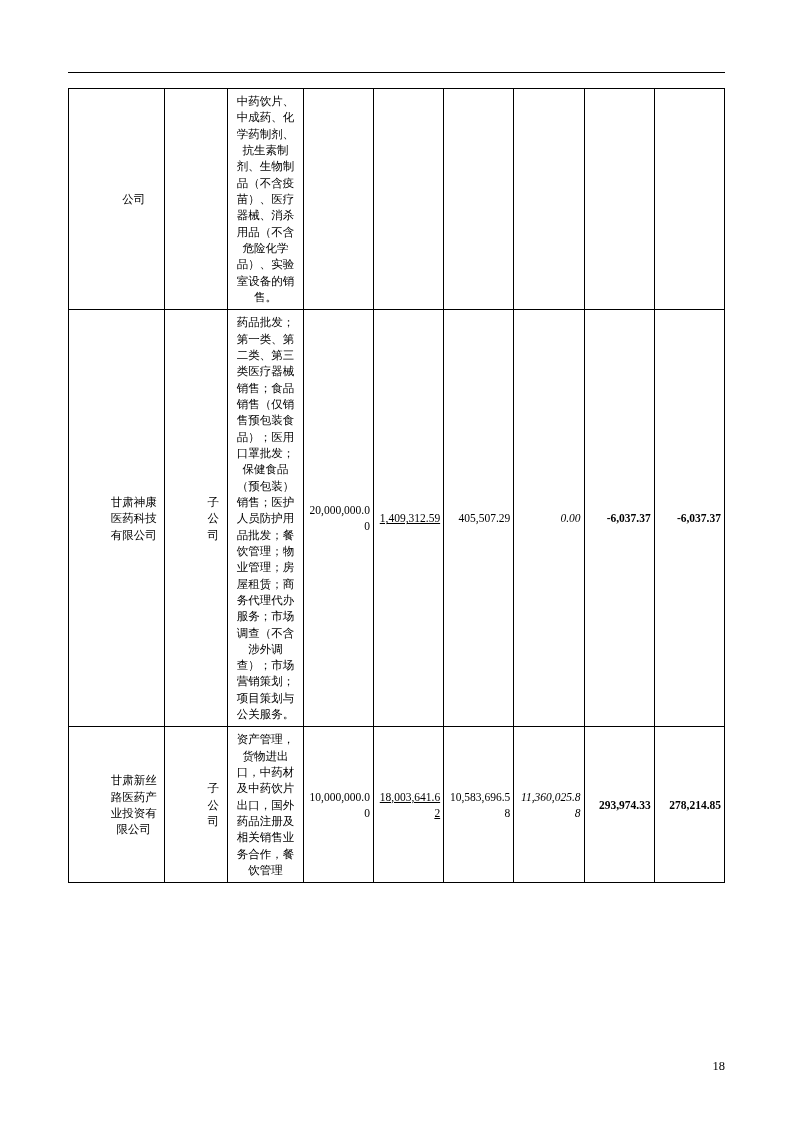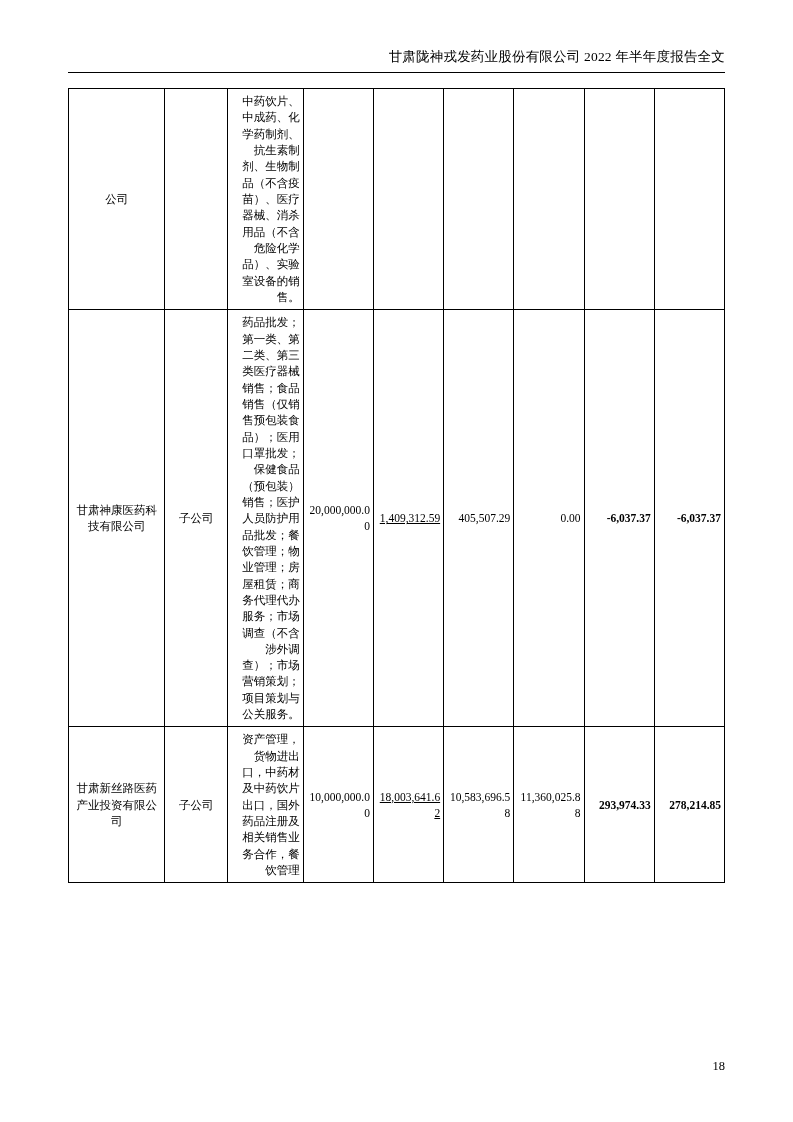--- a/index.html
+++ b/index.html
@@ -63,66 +63,66 @@
   td.c-name {
     width: 92px;
     text-align: center;
   }
   td.c-type {
     width: 60px;
     text-align: center;
   }
   td.c-biz {
     width: 72px;
-    text-align: right;
+    text-align: center;
     vertical-align: top;
     padding-top: 5px;
   }
   td.c-num {
     width: 67px;
     text-align: right;
     font-family: "Liberation Serif", serif;
   }
   td.c-num.n2 { width: 67px; }
   td.c-num.n3 { width: 67px; text-decoration: underline; }
   td.c-num.n4 { width: 67px; font-family: Liberation Serif, serif; }
-  td.c-num.n5 { width: 67px; }
+  td.c-num.n5 { width: 67px; font-style: italic; }
   td.c-num.n6 { width: 67px; font-weight: bold; }
   .biz-text {
     display: block;
     word-break: break-all;
     white-space: normal;
   }
   .num-text {
     display: block;
     word-break: break-all;
     white-space: normal;
     text-align: right;
   }
   .name-text {
     display: block;
     word-break: break-all;
     white-space: normal;
     text-align: center;
+    margin-left: 34px;
   }
   .pagenum {
     position: absolute;
     bottom: 48px;
     right: 68px;
     font-size: 12.5px;
     font-family: "Liberation Serif", serif;
     text-align: right;
   }
 </style>
 </head>
 <body>
 
 <div class="page">
 
-  <div class="header">甘肃陇神戎发药业股份有限公司 2022 年半年度报告全文</div>
   <div class="header-rule"></div>
 
   <div class="table-wrap">
     <table class="main">
       <tbody>
         <tr>
           <td class="c-name">
               <span class="name-text">公司</span>
             </td>
           <td class="c-type">

